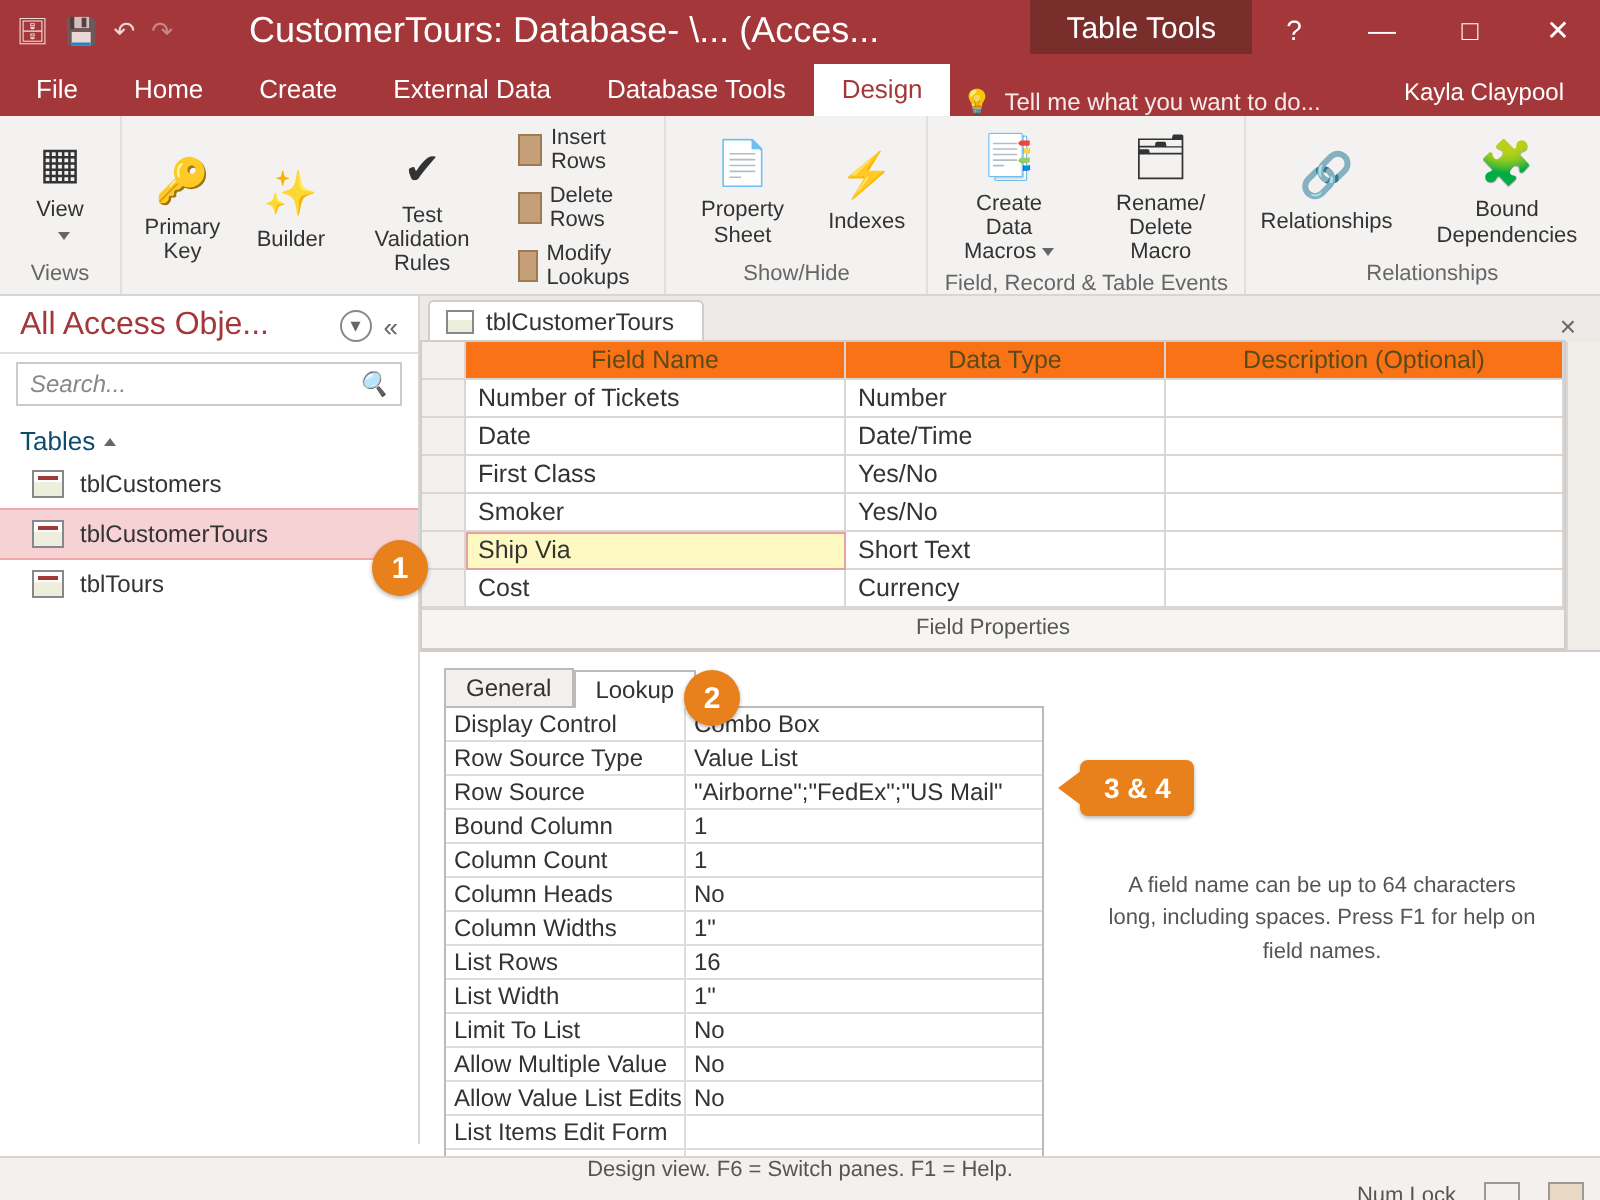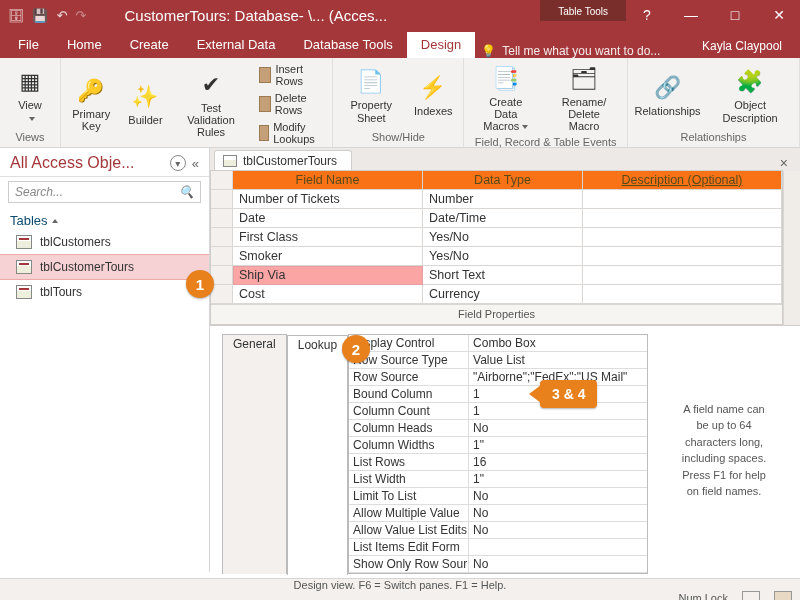--- a/index.html
+++ b/index.html
@@ -2,22 +2,22 @@
 <html><head>
 <meta charset="utf-8">
 <style>
 * { margin:0; padding:0; box-sizing:border-box; font-family:"Segoe UI",Tahoma,sans-serif; }
 body { width:800px; height:600px; background:#fff; overflow:hidden; position:relative; font-size:12px; color:#333; }
 
 
 .titlebar { height:30px; background:#a4373a; color:#fff; display:flex; align-items:center; }
 .titlebar .qat { display:flex; align-items:center; gap:8px; padding:0 8px; }
 .titlebar .qat span { opacity:.8; font-size:13px; }
-.titlebar .title { flex:1; text-align:left; font-size:15px; padding-left:30px; white-space:nowrap; overflow:hidden; }
-.titlebar .tool-ctx { align-self:flex-start; background:#7a2e2b; color:#fff; font-size:10px; padding:6px 18px 4px; margin-left:10px; }
+.titlebar .title { flex:1; text-align:left; font-size:18px; padding-left:30px; white-space:nowrap; overflow:hidden; }
+.titlebar .tool-ctx { align-self:flex-start; background:#7a2e2b; color:#fff; font-size:15px; padding:6px 18px 4px; margin-left:10px; }
 .titlebar .win { display:flex; align-items:center; gap:2px; margin-left:auto; }
 .titlebar .win > div { width:42px; height:30px; display:flex; align-items:center; justify-content:center; font-size:14px; }
 
 
 .ribtabs { height:28px; background:#a4373a; color:#fff; display:flex; align-items:flex-end; padding:0 4px; }
 .ribtabs .tab { padding:5px 14px 6px; font-size:13px; cursor:pointer; }
 .ribtabs .tab.active { background:#fff; color:#a4373a; }
 .ribtabs .tell { margin-left:6px; display:flex; align-items:center; gap:6px; font-size:12px; opacity:.9; }
 .ribtabs .user { margin-left:auto; padding:5px 14px; font-size:12px; }
 
@@ -53,38 +53,38 @@
 .doctab { background:#fff; border:1px solid #d0cdca; border-bottom:none; padding:3px 14px 3px 8px; font-size:12px; display:flex; align-items:center; gap:6px; border-radius:3px 3px 0 0; }
 .doctab .ticon2 { width:14px;height:12px;border:1px solid #888;background:linear-gradient(#fff 40%,#eed 40%); }
 .doctabs .close { margin-left:auto; padding:0 8px; color:#666; cursor:pointer; font-size:14px; }
 .grid { background:#fff; border:1px solid #d0cdca; margin-top:-1px; }
 .gridhdr, .gridrow { display:flex; }
 .gridhdr > div, .gridrow > div { border-right:1px solid #d9d6d3; border-bottom:1px solid #d9d6d3; padding:2px 6px; font-size:12.5px; }
 .gridhdr { background:#f97316; color:#5a4a1a; }
 .rowsel { width:22px; background:#f3f0ed; }
 .c-fn { width:190px; }
 .c-dt { width:160px; }
-.c-de { flex:1;text-decoration:underline; }
+.c-de { flex:1; }
 .gridhdr .c-de { text-align:center; }
 .gridhdr .c-fn,.gridhdr .c-dt{ text-align:center;}
 .gridrow.active .rowsel { background:#f3f0ed; }
-.gridrow.active .c-fn { outline:1px solid #e4a0a3; outline-offset:-1px; background:#fca5a5; }
+.gridrow.active .c-fn { outline:1px solid #e4a0a3; outline-offset:-1px; background:#fef9c3; }
 .fieldprops { text-align:center; font-size:11px; color:#555; padding:3px 0 4px; background:#f7f5f2; border-top:1px solid #d9d6d3;}
 .proparea { flex:1; display:flex; background:#fff; border-top:1px solid #d0cdca; }
 .proptabs { display:flex; }
 .proptab { border:1px solid #bbb; border-bottom:none; padding:2px 10px; font-size:12px; background:#f3f0ed; cursor:pointer; }
 .proptab.active { background:#fff; position:relative; top:1px; }
 .propgrid { border:1px solid #bbb; width:300px; }
 .propgrid .prow { display:flex; font-size:12px; }
 .propgrid .prow > div { border-bottom:1px solid #ddd; padding:1px 4px; overflow:hidden; white-space:nowrap; }
 .propgrid .pk { width:120px; border-right:1px solid #ddd; }
 .propgrid .pv { flex:1; }
 .propside { flex:1; display:flex; align-items:center; justify-content:center; padding:12px 30px; }
 .propside .hint { font-size:11px; color:#555; text-align:center; line-height:1.5; }
-.propwrap { padding:8px 0 0 12px; display:flex; }
+.propwrap { padding:8px 0 0 12px; display:flex; flex-direction:column; }
 .scrollstub { width:17px; background:#f0ede9; border-left:1px solid #d9d6d3; }
 
 
 .status { position:absolute; bottom:0; left:0; right:0; height:22px; background:#f3f0ed; border-top:1px solid #d6d6d6; display:flex; align-items:center; font-size:11px; color:#555; padding:0 8px;flex-direction:column; }
 .status .r { margin-left:auto; display:flex; align-items:center; gap:14px; }
 .status .viewic { width:18px;height:14px;border:1px solid #999; }
 
 
 .callout { position:absolute; background:#e8801c; color:#fff; font-weight:600; display:flex; align-items:center; justify-content:center; box-shadow:0 1px 2px rgba(0,0,0,.3); z-index:50; }
 .callout.circ { width:28px; height:28px; border-radius:50%; font-size:15px; }
@@ -186,21 +186,21 @@
     <div class="glabel">Field, Record &amp; Table Events</div>
   </div>
   <div class="group">
     <div class="ctrls">
       <div class="bigbtn">
           <div class="ic">🔗</div>
           <div class="lbl">Relationships</div>
         </div>
       <div class="bigbtn">
           <div class="ic">🧩</div>
-          <div class="lbl">Object Description</div>
+          <div class="lbl">Bound Dependencies</div>
         </div>
     </div>
     <div class="glabel">Relationships</div>
   </div>
 </div>
 
 <div class="body">
   <div class="navpane">
     <div class="hdr">
       <div class="t">All Access Obje...</div>

